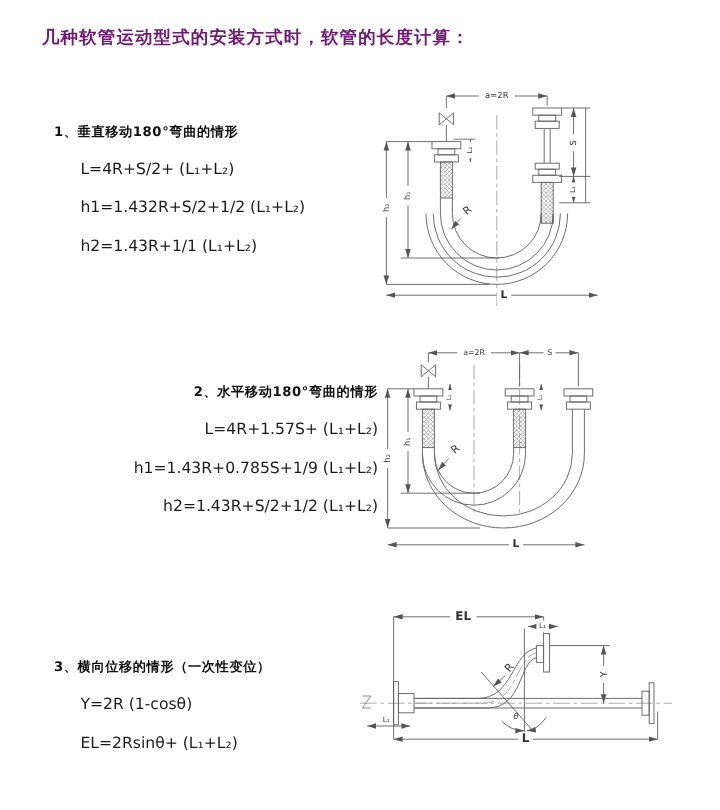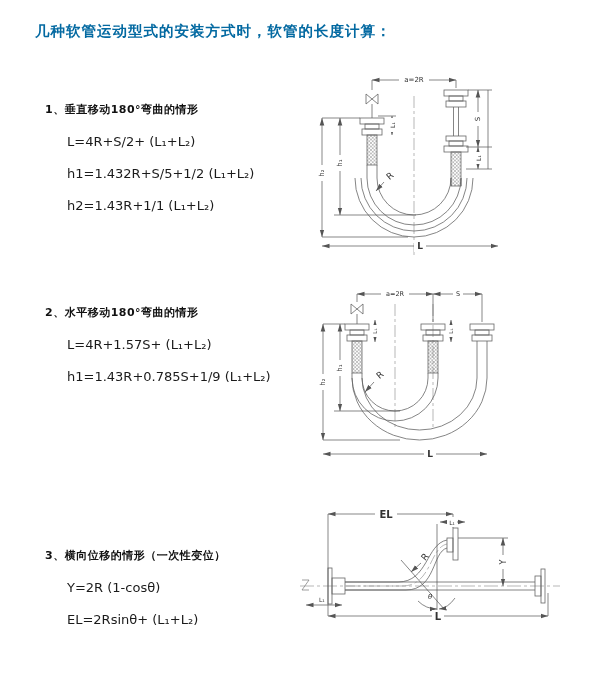--- a/index.html
+++ b/index.html
@@ -3,51 +3,52 @@
 <meta charset="utf-8">
 <style>
   html,body{margin:0;padding:0;}
   body{
     width:600px;height:675px;position:relative;background:#ffffff;
     font-family:"DejaVu Sans","Liberation Sans",sans-serif;
     color:#1b1b1b;overflow:hidden;
   }
   .page-title{
     position:absolute;left:35px;top:22px;
-    font-size:14.5px;font-weight:600;letter-spacing:1px;color:#0369a1;
+    font-size:14.5px;font-weight:600;letter-spacing:1px;color:#701a75;
   }
   .section{position:absolute;left:45px;width:270px;}
   .section .heading{
     font-size:11px;font-weight:600;letter-spacing:0.5px;color:#111;
     line-height:20px;margin:0;
   }
   .section .formula{
     font-size:13px;font-weight:400;color:#1b1b1b;
     line-height:20px;margin:12px 0 0 0;padding-left:22px;white-space:nowrap;
   }
-  #sec1{top:100px;} #sec2{top:303px;} #sec3{top:546px;}
+  #sec1{top:100px;} #sec2{top:317px;text-align:right;} #sec3{top:546px;}
   svg.diag{position:absolute;}
   svg.diag text{font-family:"DejaVu Sans","Liberation Sans",sans-serif;fill:#333;stroke:none;}
 </style>
 </head>
 <body>
 
 <div class="page-title">几种软管运动型式的安装方式时，软管的长度计算：</div>
 
 <div class="section" id="sec1">
   <p class="heading">1、垂直移动180°弯曲的情形</p>
   <p class="formula">L=4R+S/2+ (L₁+L₂)</p>
-  <p class="formula">h1=1.432R+S/5+1/2 (L₁+L₂)</p>
+  <p class="formula">h1=1.432R+S/2+1/2 (L₁+L₂)</p>
   <p class="formula">h2=1.43R+1/1 (L₁+L₂)</p>
 </div>
 
 <div class="section" id="sec2">
   <p class="heading">2、水平移动180°弯曲的情形</p>
   <p class="formula">L=4R+1.57S+ (L₁+L₂)</p>
   <p class="formula">h1=1.43R+0.785S+1/9 (L₁+L₂)</p>
+  <p class="formula">h2=1.43R+S/2+1/2 (L₁+L₂)</p>
 </div>
 
 <div class="section" id="sec3">
   <p class="heading">3、横向位移的情形（一次性变位）</p>
   <p class="formula">Y=2R (1-cosθ)</p>
   <p class="formula">EL=2Rsinθ+ (L₁+L₂)</p>
 </div>
 
 <svg class="diag" style="left:308px;top:66px" width="292" height="200" viewBox="0 0 292 200">
   <defs>

